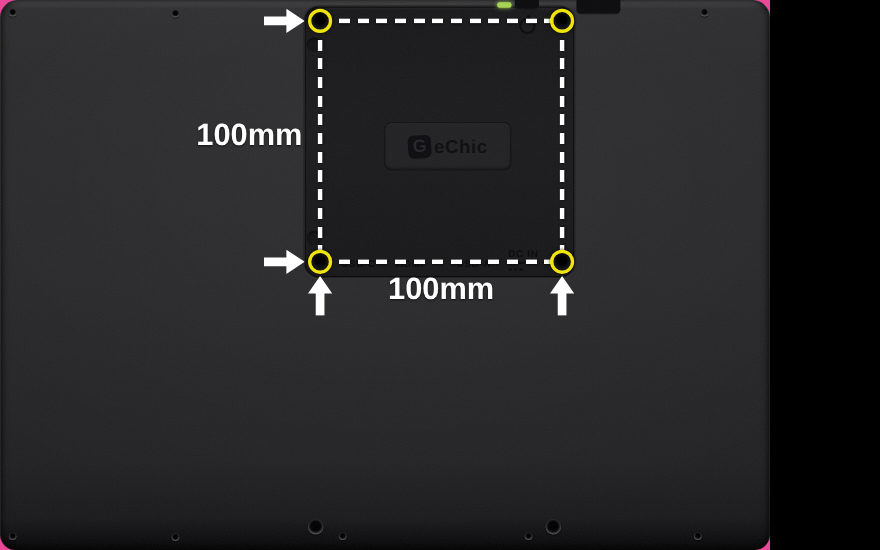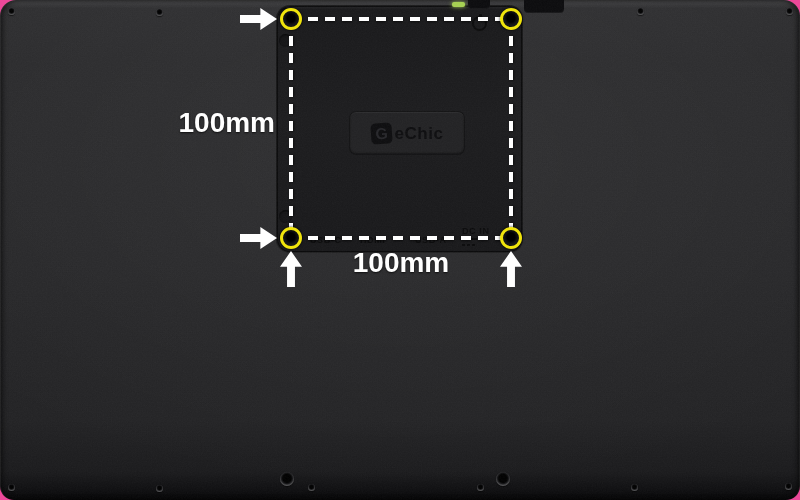--- a/index.html
+++ b/index.html
@@ -1,17 +1,17 @@
 <!DOCTYPE html>
 <html><head>
 <meta charset="utf-8">
 <style>
   html,body{margin:0;padding:0;background:#000;width:800px;height:500px;overflow:hidden;
     font-family:"Liberation Sans",sans-serif;}
-  .stage{position:relative;width:800px;height:500px;background:#ec4899;}
+  .stage{position:relative;width:700px;height:500px;background:#ec4899;}
 
   
   .monitor{position:absolute;inset:0;border-radius:16px 16px 14px 14px;overflow:hidden;
     background:
       radial-gradient(120% 110% at 50% 32%, rgba(255,255,255,0.035), rgba(0,0,0,0) 62%),
       linear-gradient(180deg,#49494b 0px,#39393b 4px,#2d2d2f 8px,#2a2a2c 60px,
         #272729 260px,#222224 420px,#1a1a1c 472px,#0e0e10 490px,#050506 500px);
     box-shadow:inset 1px 0 0 rgba(255,255,255,0.07), inset -1px 0 0 rgba(255,255,255,0.05),
       inset 3px 0 5px rgba(0,0,0,0.55), inset -3px 0 5px rgba(0,0,0,0.55);}
   .noise{position:absolute;inset:0;z-index:3;pointer-events:none;}

